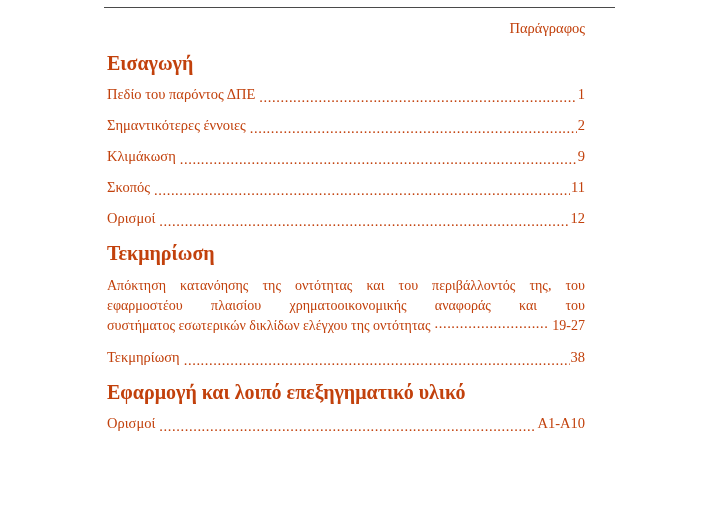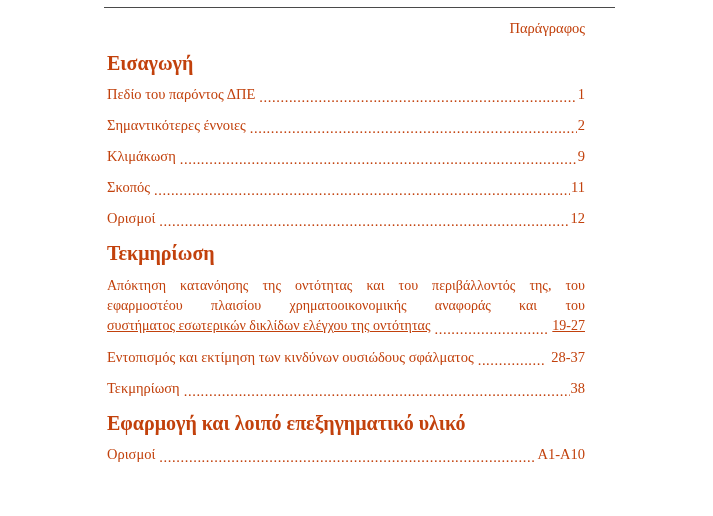--- a/index.html
+++ b/index.html
@@ -99,23 +99,22 @@
     font-size: 14px;
     line-height: 20px;
     margin-top: 13px;
     margin-bottom: 11px;
     width: 478px;
     text-align: justify;
     text-justify: inter-word;
   }
   .toc-para .para-last {
     display: flex;
-    align-items: flex-end;
+    align-items: flex-start;
     width: 478px;
-    text-decoration: underline;
   }
   .toc-para .para-last .tail-text {
     flex: 0 0 auto;
     white-space: nowrap;
     padding-right: 3px;
   }
   .toc-para .para-last .toc-leader { flex: 1 1 auto; }
   .toc-para .para-last .toc-page { flex: 0 0 auto; padding-left: 4px; }
   .para-line {
     display: block;
@@ -164,25 +163,20 @@
         <div class="heading">Τεκμηρίωση</div>
         <div class="toc-para">
           <span class="para-line">Απόκτηση κατανόησης της οντότητας και του περιβάλλοντός της, του</span>
           <span class="para-line">εφαρμοστέου πλαισίου χρηματοοικονομικής αναφοράς και του</span>
           <div class="para-last">
             <span class="tail-text">συστήματος εσωτερικών δικλίδων ελέγχου της οντότητας</span>
             <span class="toc-leader"></span>
             <span class="toc-page">19-27</span>
           </div>
         </div>
-        <div class="toc-row gap">
-          <span class="toc-label">Εντοπισμός και εκτίμηση των κινδύνων ουσιώδους σφάλματος</span>
-          <span class="toc-leader"></span>
-          <span class="toc-page">28-37</span>
-        </div>
         <div class="toc-row">
           <span class="toc-label">Τεκμηρίωση</span>
           <span class="toc-leader"></span>
           <span class="toc-page">38</span>
         </div>
         <div class="heading">Εφαρμογή και λοιπό επεξηγηματικό υλικό</div>
         <div class="toc-row">
           <span class="toc-label">Ορισμοί</span>
           <span class="toc-leader"></span>
           <span class="toc-page">A1-A10</span>

